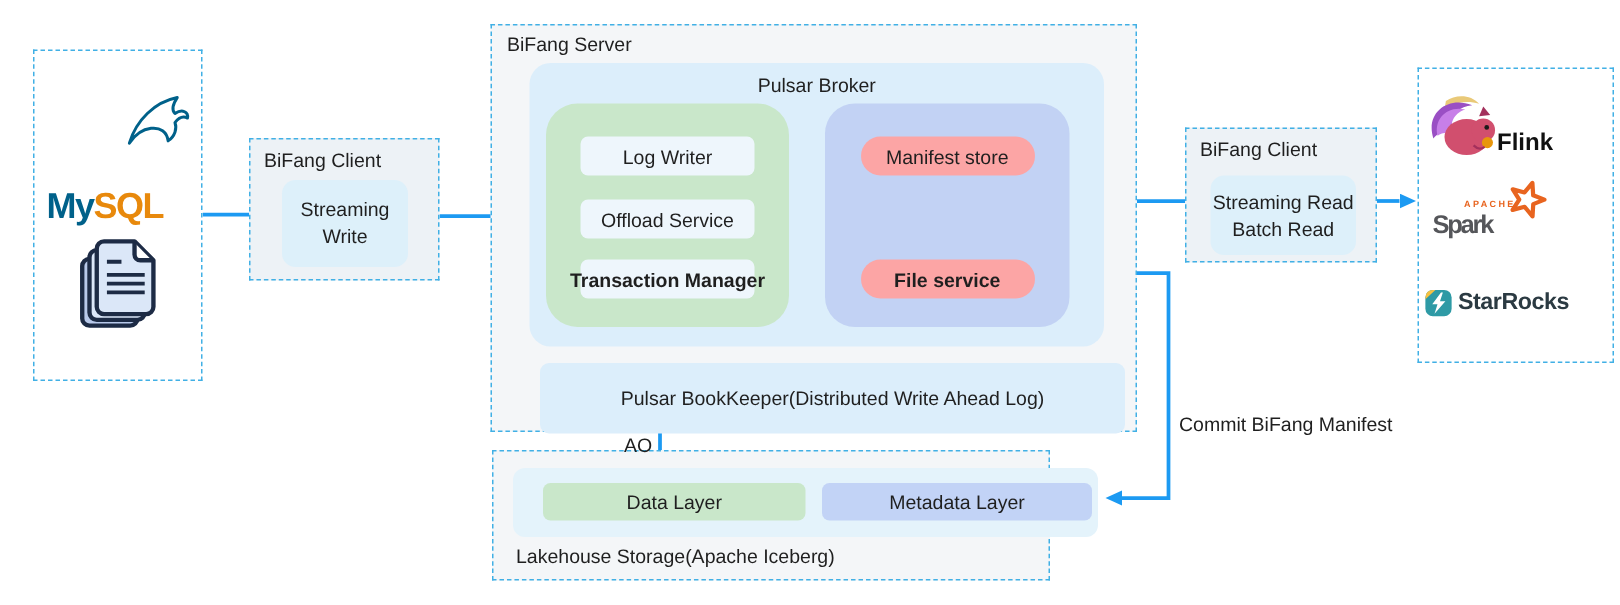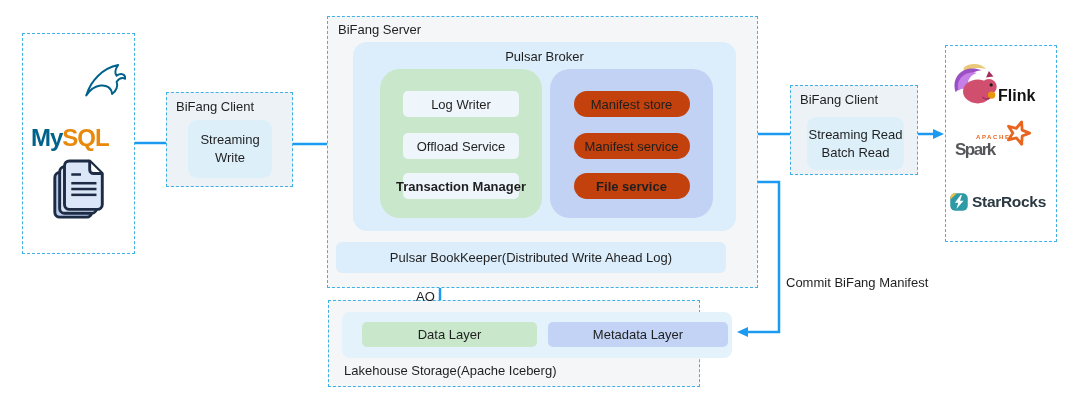--- a/index.html
+++ b/index.html
@@ -39,40 +39,40 @@
   .action-chip{position:absolute;background:var(--chip-fill);border-radius:9px;display:flex;flex-direction:column;align-items:center;justify-content:center;font-size:13px;line-height:1.35;text-align:center;}
   .client-left .action-chip{left:21px;top:27px;width:84px;height:58px;}
   .client-right .action-chip{left:16px;top:31px;width:97px;height:53px;}
 
   
   .server-box{left:327px;top:16px;width:431px;height:272px;background:#F4F6F8;}
   .server-box .box-title{position:absolute;left:10px;top:5px;}
   .broker{position:absolute;left:25px;top:25px;width:383px;height:189px;background:var(--broker-fill);border-radius:14px;}
   .broker-title{position:absolute;left:0;right:0;top:7px;text-align:center;font-size:13px;}
   .group{position:absolute;top:27px;width:162px;height:149px;border-radius:20px;}
-  .group-green{left:27px;background:var(--green-group);}
+  .group-green{left:11px;background:var(--green-group);border-radius:21px;}
   .group-blue{left:197px;width:163px;background:var(--blue-group);}
   .pill{position:absolute;left:50%;transform:translateX(-50%);width:116px;height:26px;border-radius:5px;display:flex;align-items:center;justify-content:center;font-size:13px;white-space:nowrap;}
   .group-green .pill{background:#EEF6FC;}
-  .group-blue .pill{background:#c2410c;border-radius:13px;}
+  .group-blue .pill{background:#fca5a5;border-radius:13px;}
   .pill-row1{top:22px;}
   .pill-row2{top:64px;}
   .pill-row3{top:104px;font-weight:bold;}
-  .bookkeeper{position:absolute;left:8px;top:225px;width:390px;height:31px;background:var(--broker-fill);border-radius:6px;display:flex;align-items:center;justify-content:center;font-size:13px;}
+  .bookkeeper{position:absolute;left:32px;top:225px;width:390px;height:47px;background:var(--broker-fill);border-radius:6px;display:flex;align-items:center;justify-content:center;font-size:13px;}
 
   
   .lakehouse-box{left:328px;top:300px;width:372px;height:87px;background:#F4F6F8;}
   .lake-inner{position:absolute;left:13px;top:11px;width:390px;height:46px;background:#E4F3FB;border-radius:8px;}
   .layer{position:absolute;top:10px;height:25px;border-radius:5px;display:flex;align-items:center;justify-content:center;font-size:13px;}
   .layer-data{left:20px;width:175px;background:var(--green-group);}
   .layer-meta{left:206px;width:180px;background:#C2D3F6;}
   .lakehouse-title{position:absolute;left:15px;top:62px;}
 
   
-  .engines-box{left:945px;top:45px;width:112px;height:197px;background:#fff;}
+  .engines-box{left:945px;top:45px;width:131px;height:197px;background:#fff;}
   .engine-row{position:absolute;left:0;width:108px;}
   .flink-row{top:15px;height:48px;}
   .flink-icon{position:absolute;left:5px;top:0;width:48px;height:46px;}
   .flink-label{position:absolute;left:52px;top:26px;font-size:16px;font-weight:bold;color:#111;}
   .spark-row{top:77px;height:44px;}
   .spark-wordmark{position:absolute;left:9px;top:18px;font-size:17px;font-weight:bold;color:#55565A;letter-spacing:-1.5px;line-height:1;}
   .spark-apache{position:absolute;left:30px;top:11px;font-size:6px;font-weight:bold;letter-spacing:1.6px;color:#E8641F;}
   .spark-star{position:absolute;left:58px;top:-4px;width:28px;height:28px;transform:rotate(18deg);}
   .starrocks-row{top:145px;height:24px;}
   .starrocks-icon{position:absolute;left:3px;top:1px;width:20px;height:20px;}
@@ -137,21 +137,20 @@
     <div class="box-title">BiFang Server</div>
     <div class="broker">
       <div class="broker-title">Pulsar Broker</div>
       <div class="group group-green">
         <div class="pill pill-row1">Log Writer</div>
         <div class="pill pill-row2">Offload Service</div>
         <div class="pill pill-row3">Transaction Manager</div>
       </div>
       <div class="group group-blue">
         <div class="pill pill-row1">Manifest store</div>
-        <div class="pill pill-row2">Manifest service</div>
         <div class="pill pill-row3">File service</div>
       </div>
     </div>
     <div class="bookkeeper">Pulsar BookKeeper(Distributed Write Ahead Log)</div>
   </div>
 
   <div class="dashed-box lakehouse-box">
     <div class="lake-inner">
       <div class="layer layer-data">Data Layer</div>
       <div class="layer layer-meta">Metadata Layer</div>

